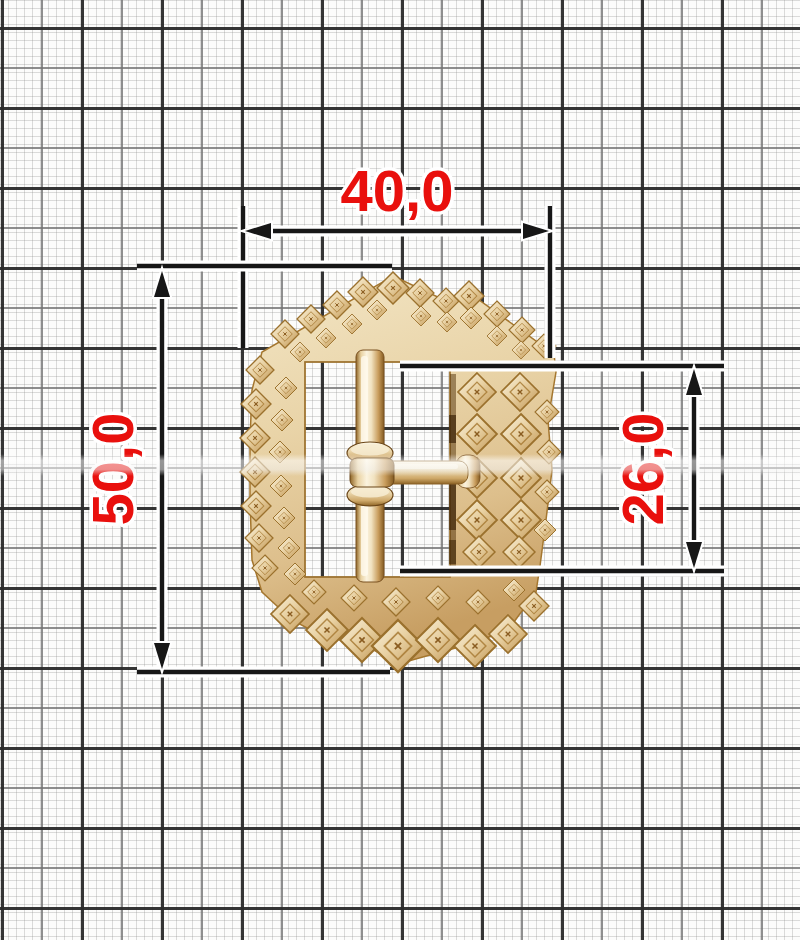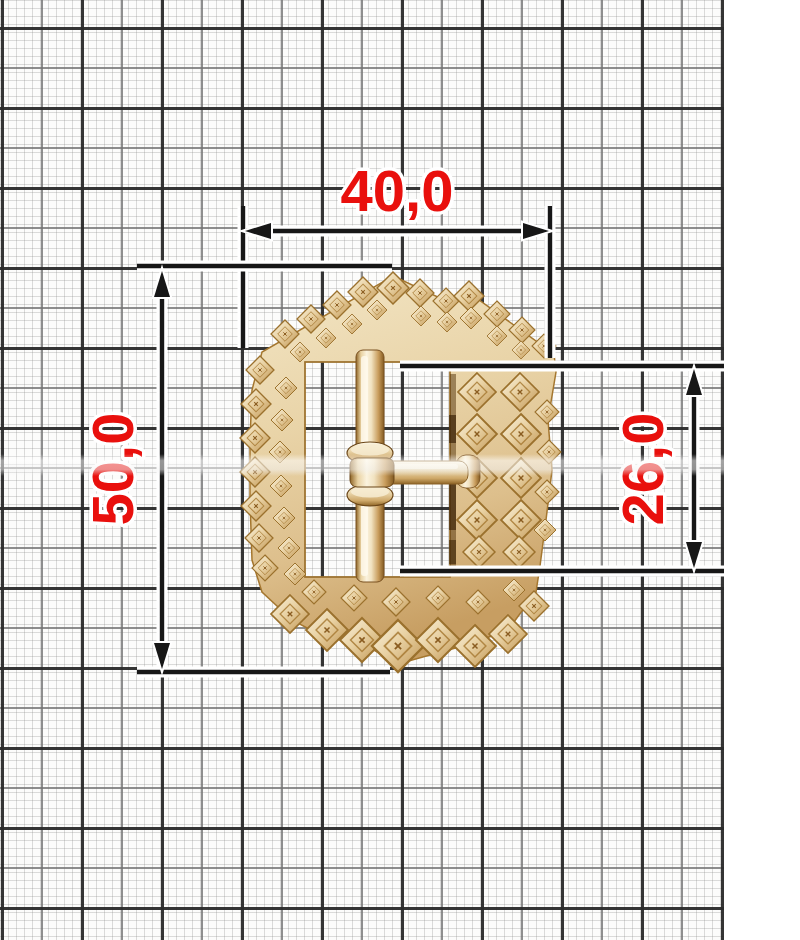--- a/index.html
+++ b/index.html
@@ -1,17 +1,17 @@
 <!DOCTYPE html>
 <html><head>
 <meta charset="utf-8">
 <style>
   html,body{margin:0;padding:0;background:#ffffff;}
   .stage{
-    position:relative;width:724px;height:940px;overflow:hidden;
+    position:relative;width:800px;height:940px;overflow:hidden;
     background-color:#fcfcfb;
     background-image:
       linear-gradient(90deg, rgba(42,42,42,.95) 0 3px, transparent 3px),
       linear-gradient(180deg, rgba(42,42,42,.95) 0 3px, transparent 3px),
       linear-gradient(90deg, rgba(115,115,115,.8) 0 2px, transparent 2px),
       linear-gradient(180deg, rgba(115,115,115,.8) 0 2px, transparent 2px),
       linear-gradient(90deg, rgba(140,140,140,.30) 0 1px, transparent 1px),
       linear-gradient(180deg, rgba(140,140,140,.30) 0 1px, transparent 1px);
     background-size:80px 100%,100% 80px,80px 100%,100% 80px,8px 100%,100% 8px;
     background-position:1px 0,0 27px,41px 0,0 67px,0 0,0 0;

